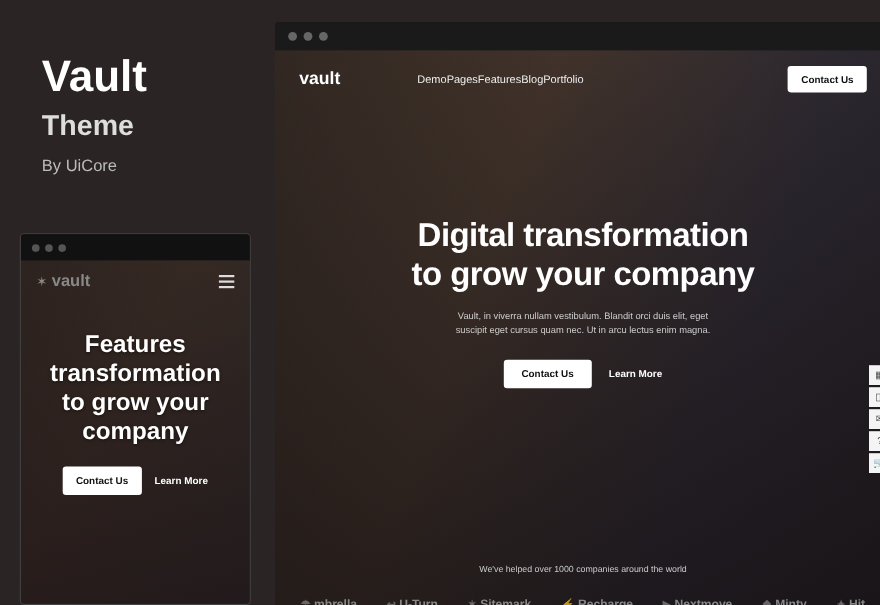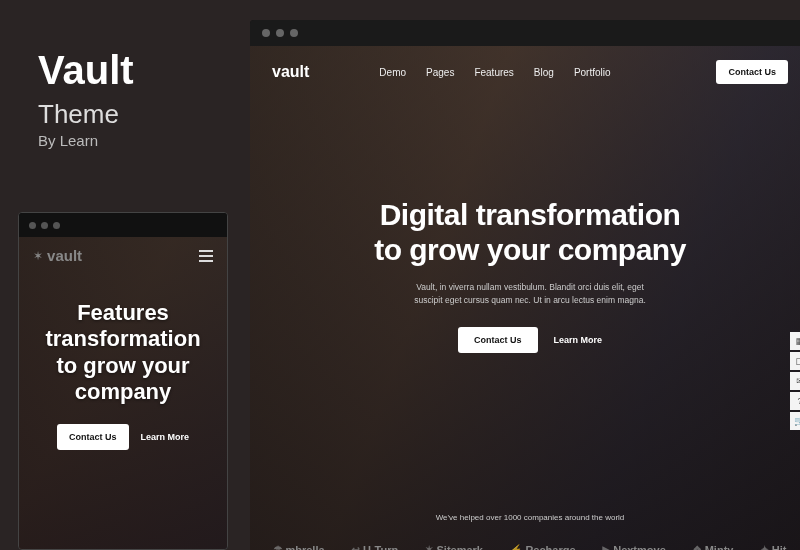--- a/index.html
+++ b/index.html
@@ -19,23 +19,23 @@
   top: 48px;
 }
 .info-panel h1 {
   font-size: 40px;
   font-weight: 700;
   margin-bottom: 6px;
   color: #fff;
 }
 .info-panel .subtitle {
   font-size: 26px;
-  font-weight: 400;
+  font-weight: 700;
   color: #ddd;
-  margin-bottom: 2px;
+  margin-bottom: 12px;
 }
 .info-panel .author {
   font-size: 15px;
   color: #bbb;
 }
 
 
 .mobile-frame {
   position: absolute;
   left: 18px;
@@ -162,21 +162,20 @@
   align-items: center;
   padding: 14px 22px;
 }
 .d-logo {
   font-size: 16px;
   font-weight: 700;
   color: #fff;
 }
 .d-menu {
   display: flex;
-  gap: 20px;
   margin-left: 70px;
   font-size: 10px;
 }
 .d-menu span { cursor: pointer; color: #eee; }
 .d-contact {
   margin-left: auto;
   background: #fff;
   color: #111;
   border: none;
   font-size: 9px;
@@ -264,21 +263,21 @@
   color: #444;
   cursor: pointer;
 }
 </style>
 </head>
 <body>
 
 <div class="info-panel">
   <h1>Vault</h1>
   <div class="subtitle">Theme</div>
-  <div class="author">By Learn</div>
+  <div class="author">By UiCore</div>
 </div>
 
 <div class="mobile-frame">
   <div class="mobile-chrome">
     <div class="chrome-dot"></div>
     <div class="chrome-dot"></div>
     <div class="chrome-dot"></div>
   </div>
   <div class="mobile-body">
     <div class="mobile-nav">

